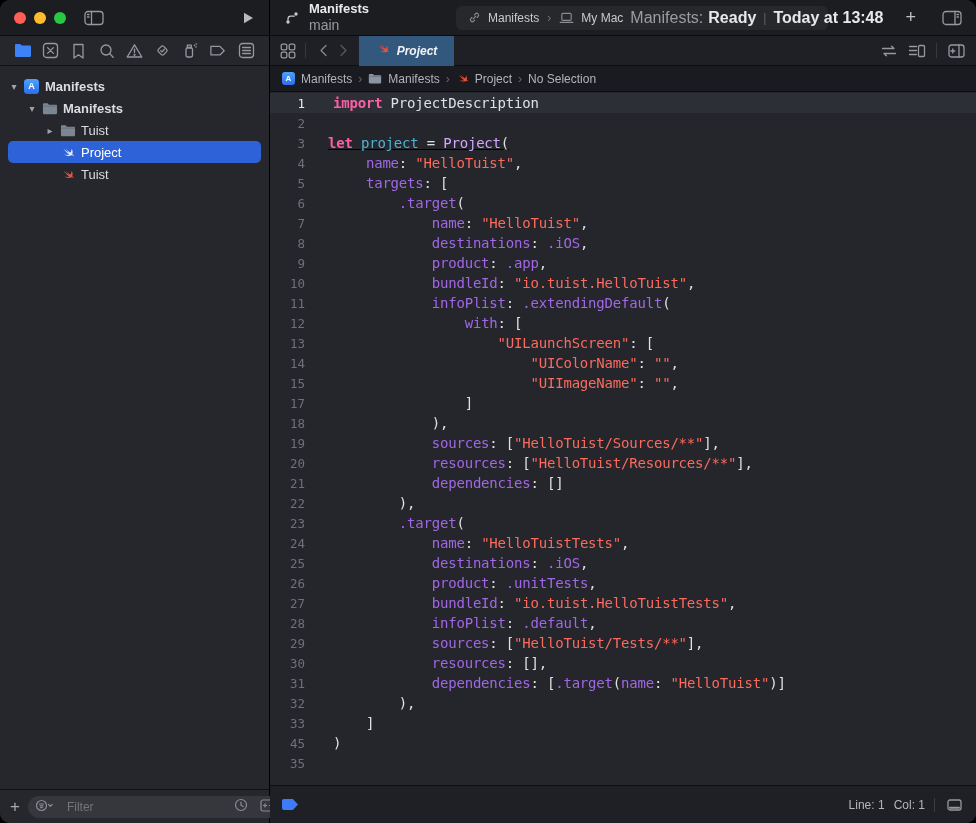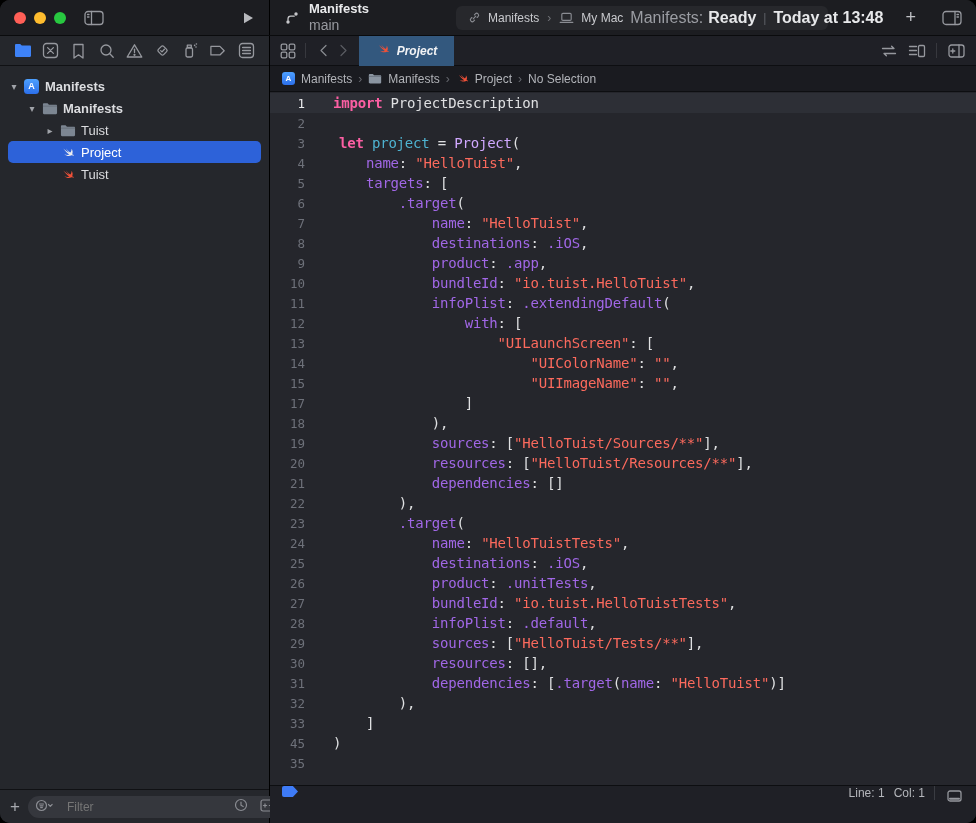--- a/index.html
+++ b/index.html
@@ -72,21 +72,21 @@
   .gutter{width:46px;flex:none;text-align:right;padding-right:11px;font-size:12.5px;color:#6E717A;}
   .code-line.current .gutter{color:#E9EAEC;}
   .code-text{font-size:14px;letter-spacing:-0.2px;}
   .tk-k{color:var(--kw);font-weight:700}
   .tk-p{color:var(--pln)}
   .tk-v{color:var(--vr)}
   .tk-t{color:var(--typ)}
   .tk-f{color:var(--mem)}
   .tk-s{color:var(--str)}
 
-  .editor-statusbar{height:38px;flex:none;background:#1F2026;border-top:1px solid #0D0E11;display:flex;align-items:flex-start;padding:0 12px;gap:9px;}
+  .editor-statusbar{height:38px;flex:none;background:#1F2026;border-top:1px solid #0D0E11;display:flex;align-items:center;padding:16px 12px;gap:9px;}
   .bp-chip{width:16px;height:11px;background:var(--accent);border-radius:2px;clip-path:polygon(0 0,68% 0,100% 50%,68% 100%,0 100%);}
   .esb-spacer{flex:1}
   .linecol{font-size:12px;color:#B4B6BB;white-space:nowrap;}
   .esb-div{width:1px;height:14px;background:#3A3C42;}
 
   svg.stroke-ic{stroke:#96989E;fill:none;stroke-width:1.3;stroke-linecap:round;stroke-linejoin:round;}
   svg.stroke-dim{stroke:#8A8C92;fill:none;stroke-width:1.2;stroke-linecap:round;stroke-linejoin:round;}
 </style>
 </head>
 <body>
@@ -378,21 +378,21 @@
           </span>
           <span class="bc-sep">›</span>
           <span class="bc-item">
             <span class="bc-label">No Selection</span>
           </span>
         </div>
 
       <div class="code-area" id="code">
           <div class="code-line current"><span class="gutter">1</span><span class="code-text" style="margin-left: 17px;"><span class="tk-k">import</span><span class="tk-p"> ProjectDescription</span></span></div>
           <div class="code-line"><span class="gutter">2</span><span class="code-text" style="margin-left: 17px;"></span></div>
-          <div class="code-line"><span class="gutter">3</span><span class="code-text" style="margin-left: 23px;"><span class="tk-k">let</span><span class="tk-p"> </span><span class="tk-v">project</span><span class="tk-p"> = </span><span class="tk-t">Project</span><span class="tk-p">(</span></span></div>
+          <div class="code-line"><span class="gutter">3</span><span class="code-text" style="margin-left: 12px; text-decoration: underline;"><span class="tk-k">let</span><span class="tk-p"> </span><span class="tk-v">project</span><span class="tk-p"> = </span><span class="tk-t">Project</span><span class="tk-p">(</span></span></div>
           <div class="code-line"><span class="gutter">4</span><span class="code-text" style="margin-left: 17px;"><span class="tk-p">    </span><span class="tk-f">name</span><span class="tk-p">: </span><span class="tk-s">"HelloTuist"</span><span class="tk-p">,</span></span></div>
           <div class="code-line"><span class="gutter">5</span><span class="code-text" style="margin-left: 17px;"><span class="tk-p">    </span><span class="tk-f">targets</span><span class="tk-p">: [</span></span></div>
           <div class="code-line"><span class="gutter">6</span><span class="code-text" style="margin-left: 17px;"><span class="tk-p">        </span><span class="tk-f">.target</span><span class="tk-p">(</span></span></div>
           <div class="code-line"><span class="gutter">7</span><span class="code-text" style="margin-left: 17px;"><span class="tk-p">            </span><span class="tk-f">name</span><span class="tk-p">: </span><span class="tk-s">"HelloTuist"</span><span class="tk-p">,</span></span></div>
           <div class="code-line"><span class="gutter">8</span><span class="code-text" style="margin-left: 17px;"><span class="tk-p">            </span><span class="tk-f">destinations</span><span class="tk-p">: </span><span class="tk-f">.iOS</span><span class="tk-p">,</span></span></div>
           <div class="code-line"><span class="gutter">9</span><span class="code-text" style="margin-left: 17px;"><span class="tk-p">            </span><span class="tk-f">product</span><span class="tk-p">: </span><span class="tk-f">.app</span><span class="tk-p">,</span></span></div>
           <div class="code-line"><span class="gutter">10</span><span class="code-text" style="margin-left: 17px;"><span class="tk-p">            </span><span class="tk-f">bundleId</span><span class="tk-p">: </span><span class="tk-s">"io.tuist.HelloTuist"</span><span class="tk-p">,</span></span></div>
           <div class="code-line"><span class="gutter">11</span><span class="code-text" style="margin-left: 17px;"><span class="tk-p">            </span><span class="tk-f">infoPlist</span><span class="tk-p">: </span><span class="tk-f">.extendingDefault</span><span class="tk-p">(</span></span></div>
           <div class="code-line"><span class="gutter">12</span><span class="code-text" style="margin-left: 17px;"><span class="tk-p">                </span><span class="tk-f">with</span><span class="tk-p">: [</span></span></div>
           <div class="code-line"><span class="gutter">13</span><span class="code-text" style="margin-left: 17px;"><span class="tk-p">                    </span><span class="tk-s">"UILaunchScreen"</span><span class="tk-p">: [</span></span></div>

